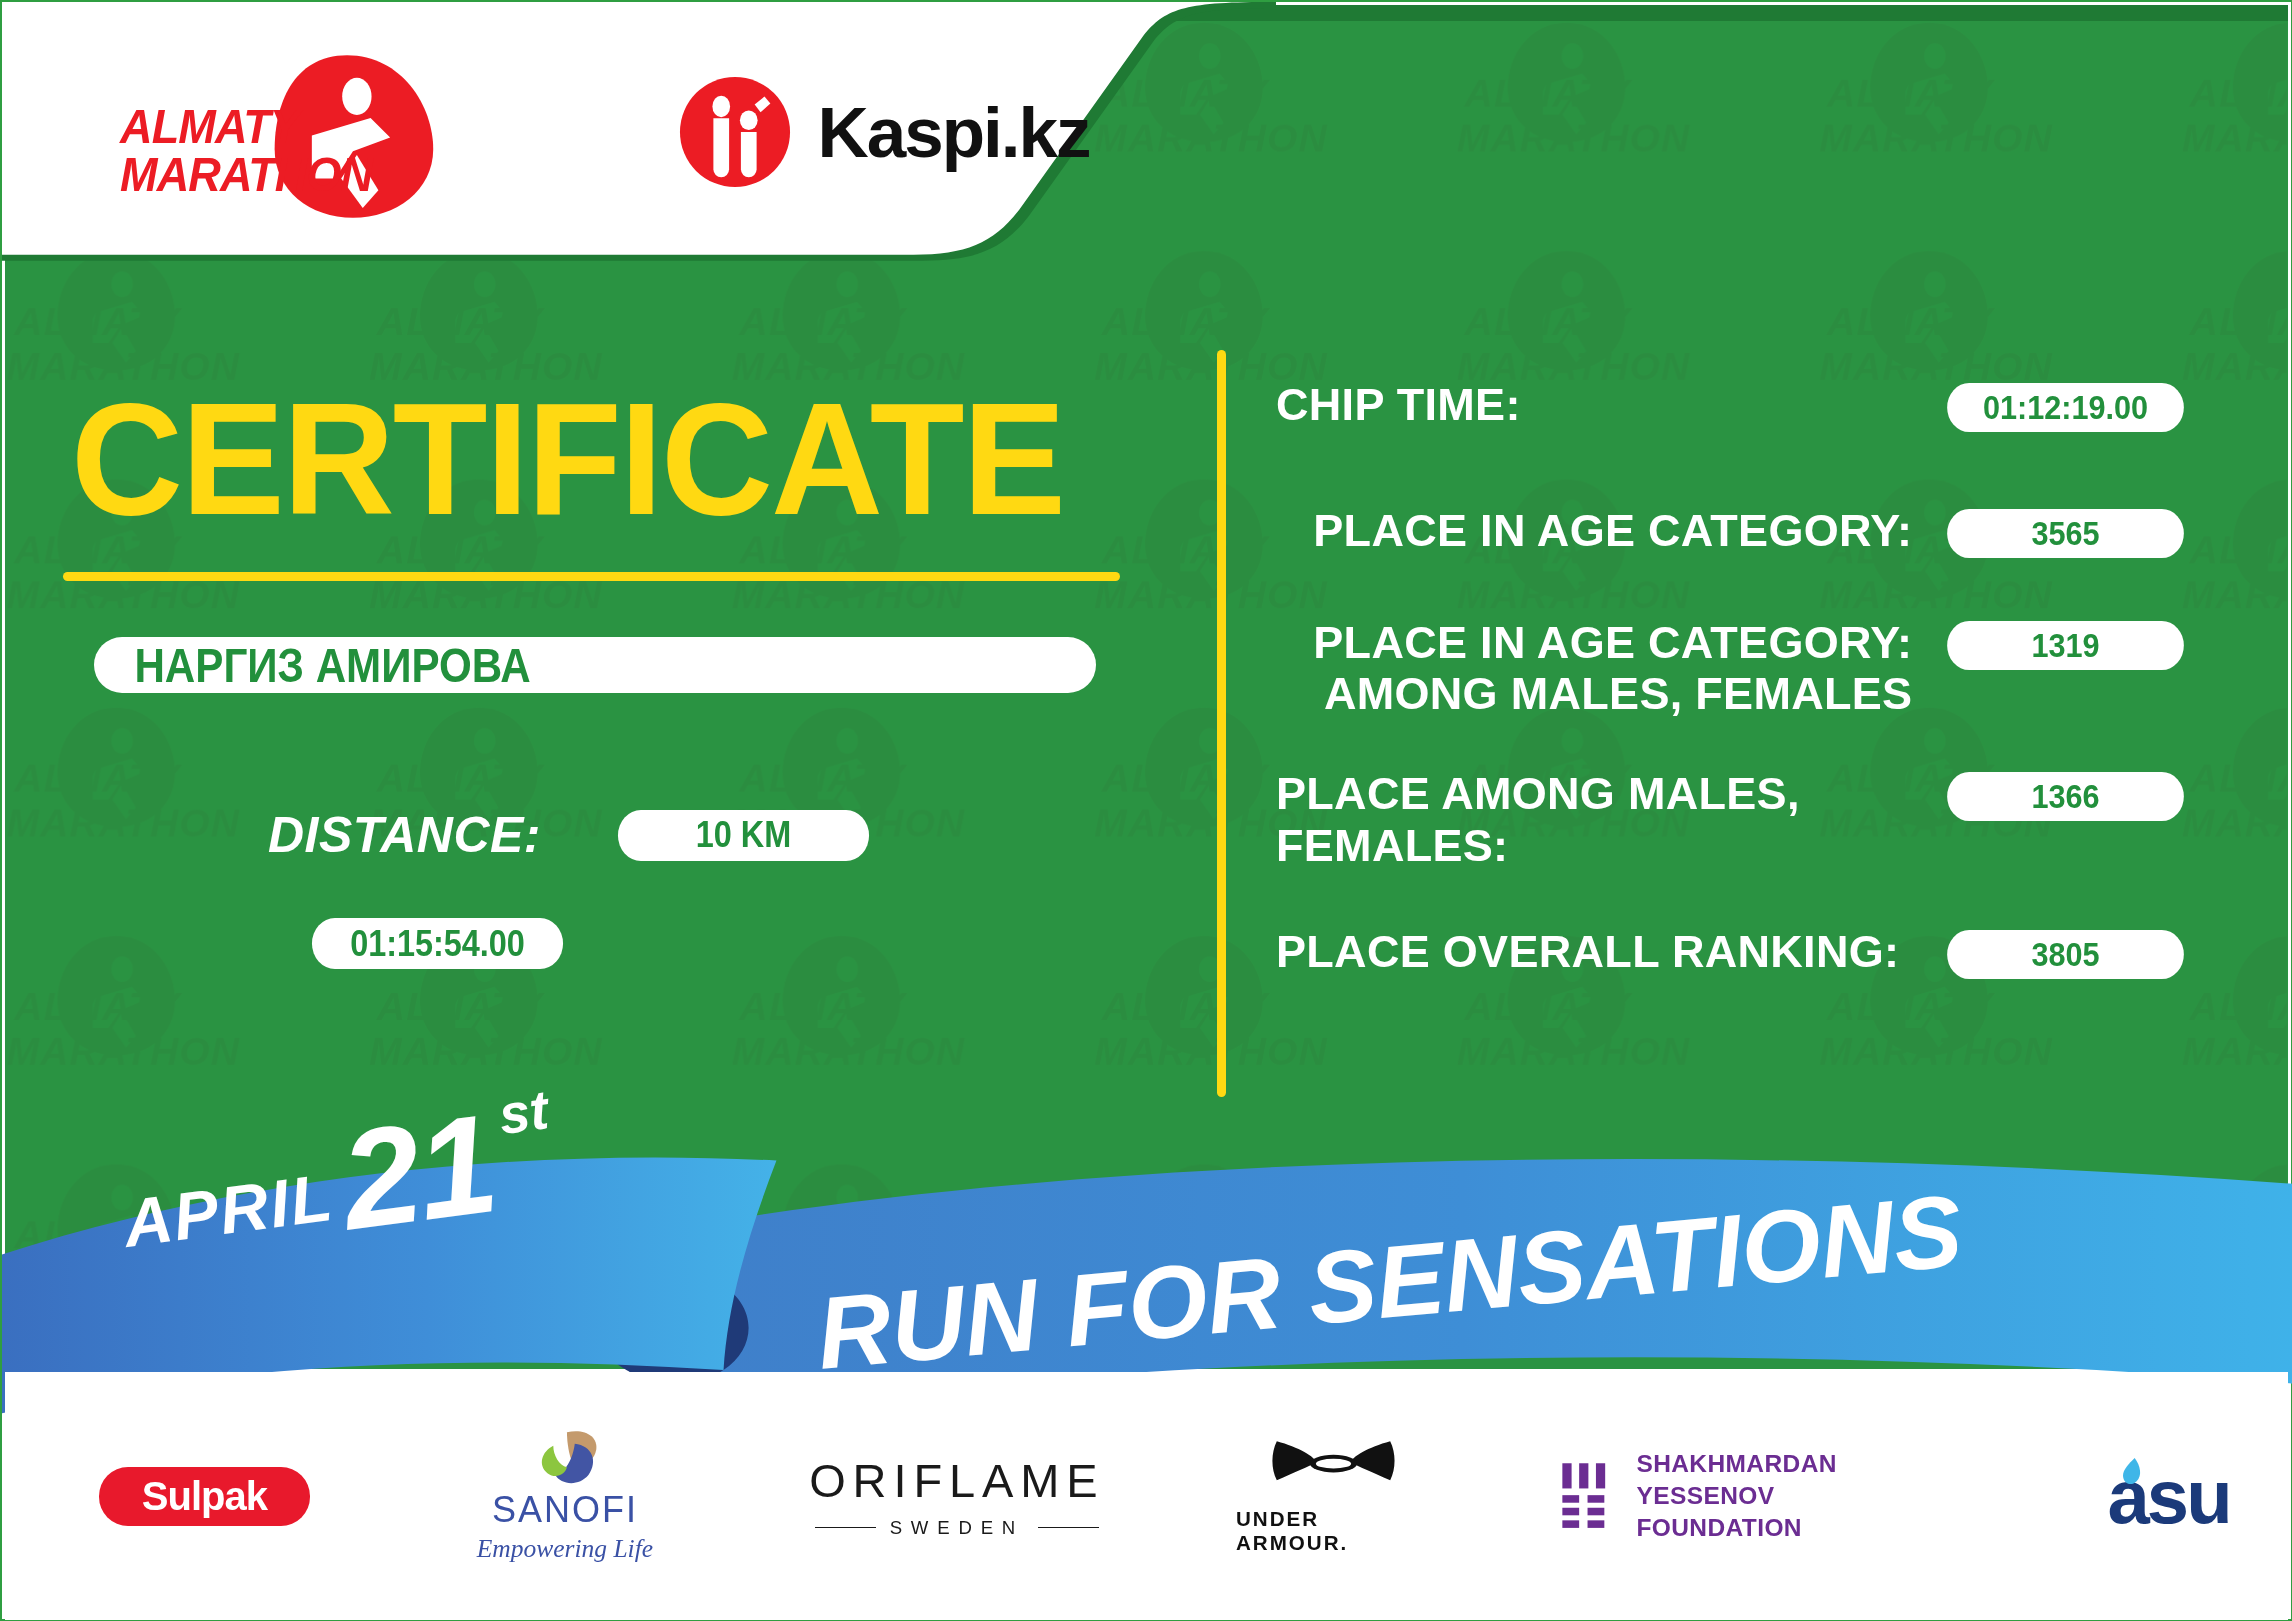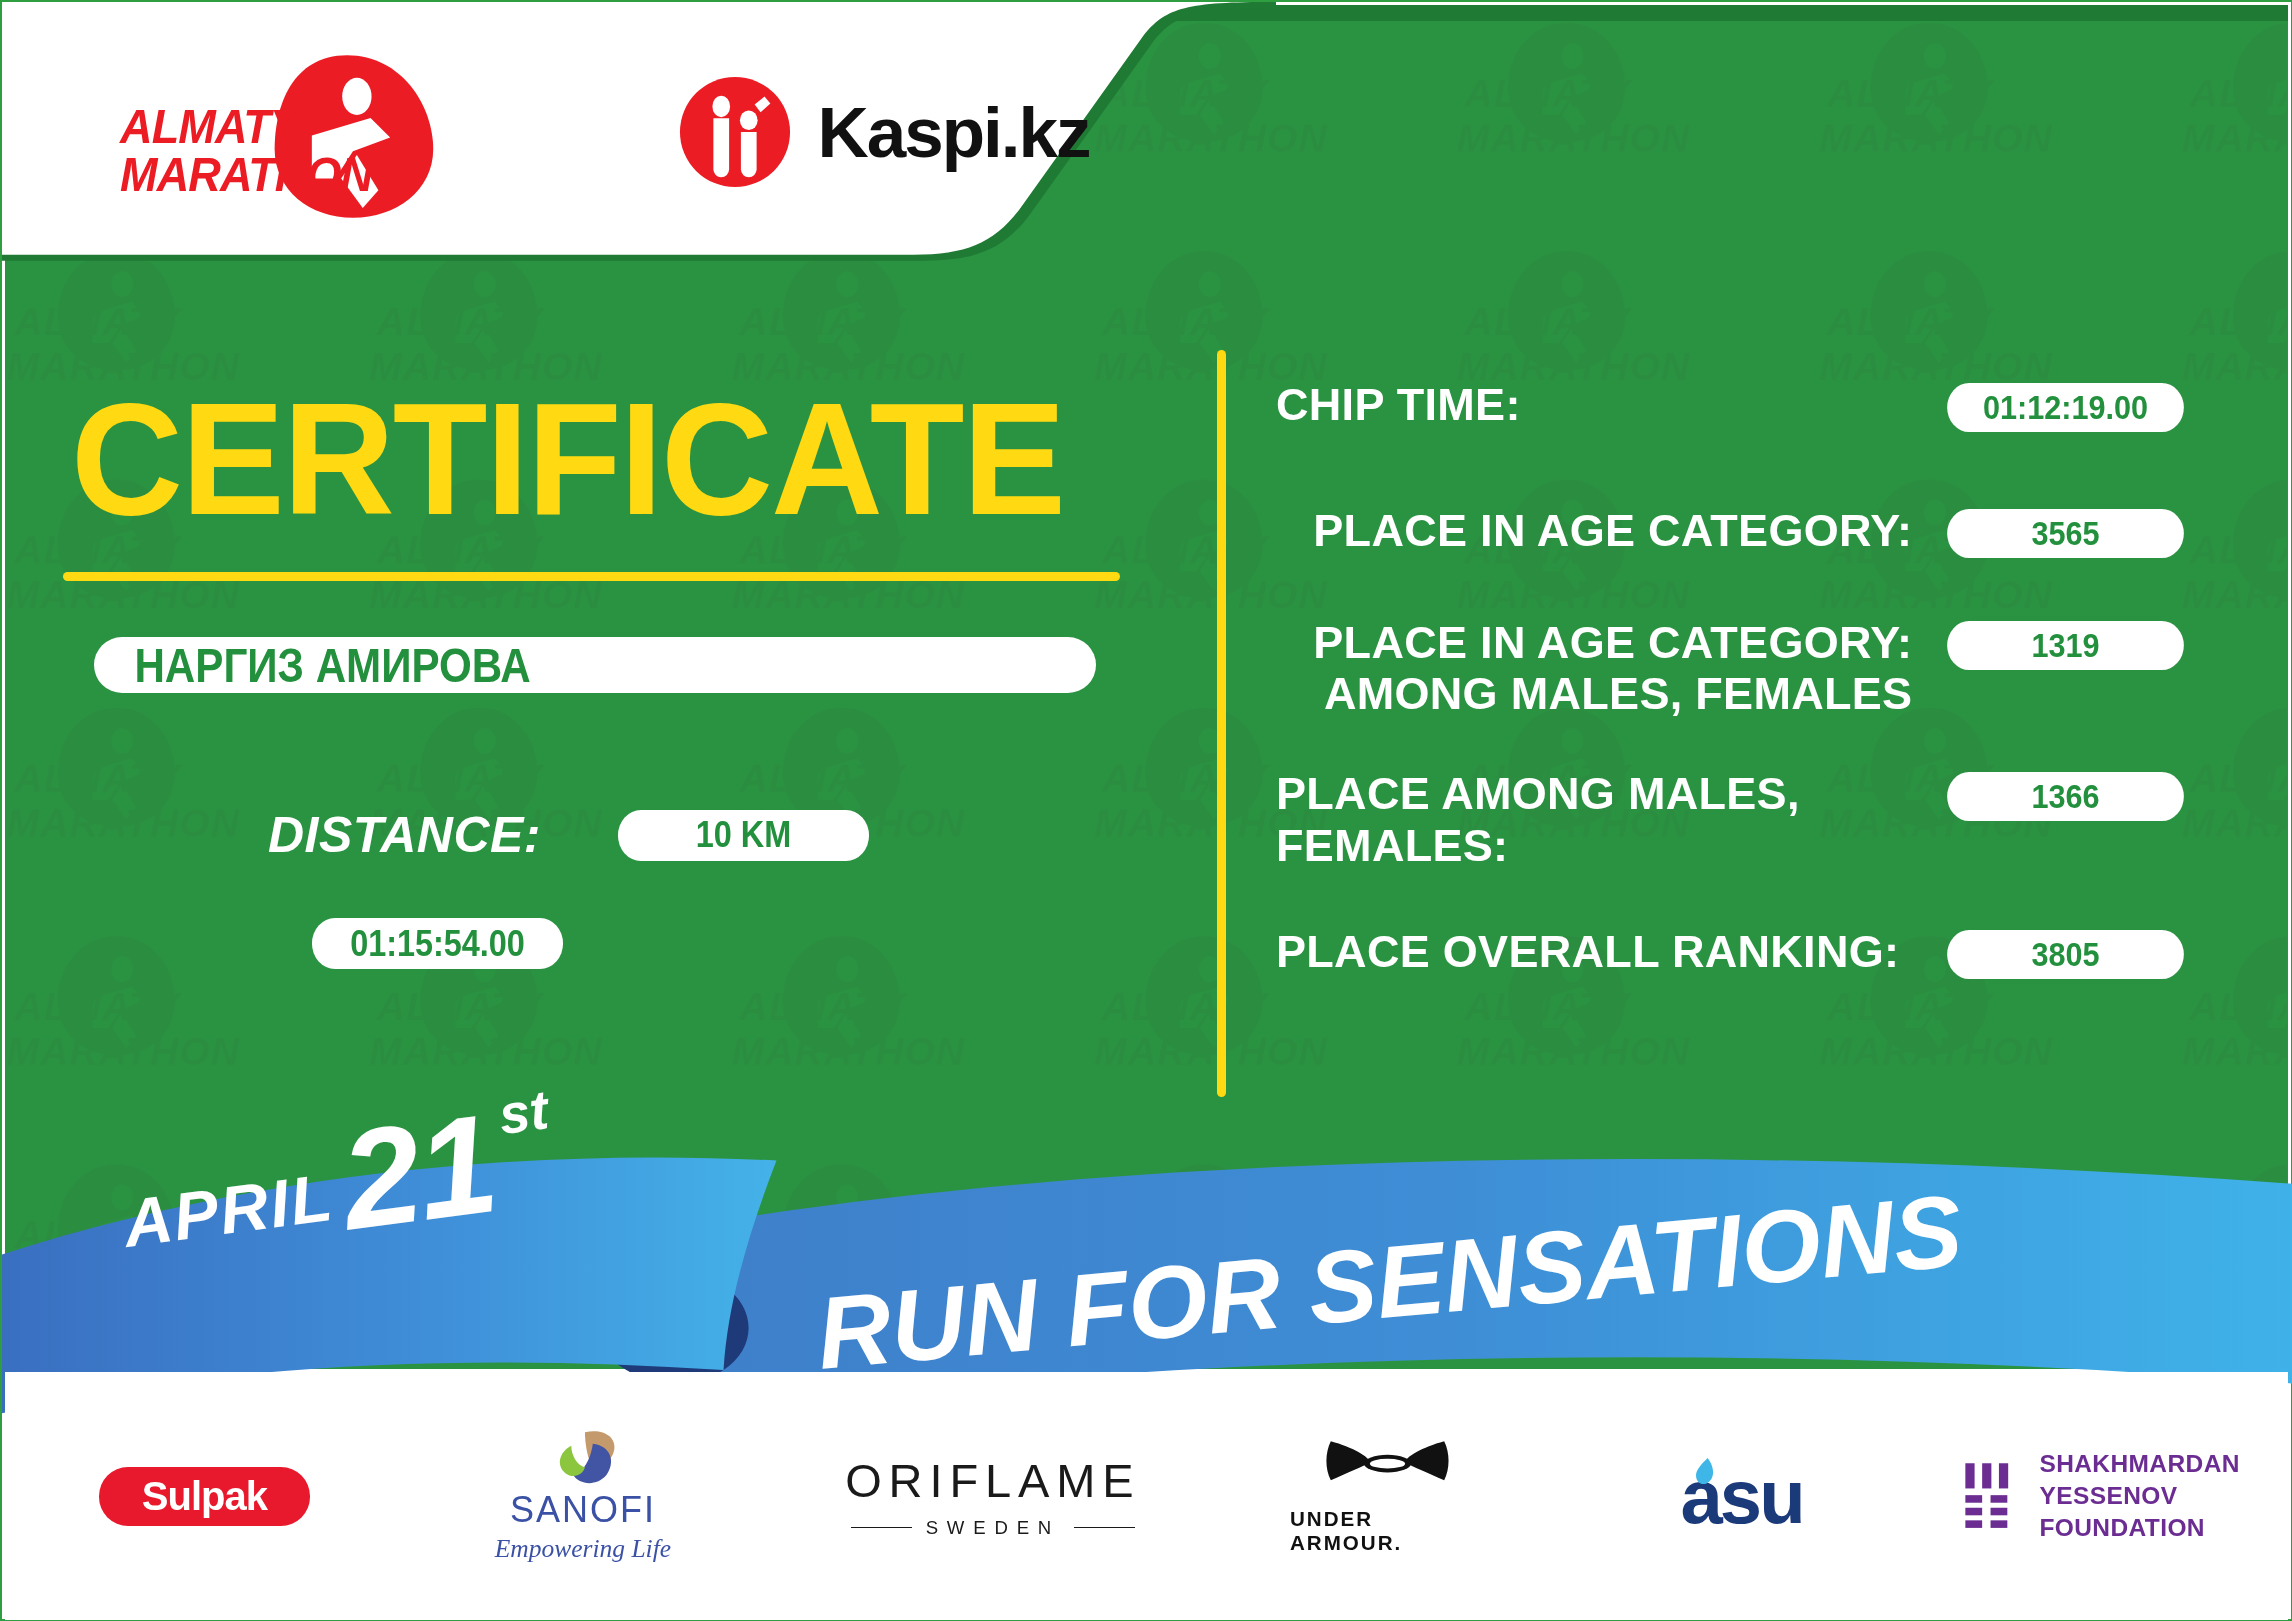--- a/index.html
+++ b/index.html
@@ -173,21 +173,21 @@
     position:absolute;left:821px;top:1274px;z-index:8;
     color:#ffffff;font-weight:bold;font-style:italic;
     font-size:102px;letter-spacing:0px;white-space:nowrap;
     font-family:"Liberation Sans",sans-serif;
     transform:rotate(-5.2deg);transform-origin:left bottom;
   }
 
   
   .sponsors{
     position:absolute;left:2.9px;right:2.9px;top:1370px;height:248px;
-    background:#ffffff;display:flex;align-items:center;z-index:9;gap:18px;
+    background:#ffffff;display:flex;align-items:center;z-index:9;
   }
   .sp{flex:0 0 auto;display:flex;align-items:center;justify-content:center;}
 
   .sulpak{
     margin-left:94px;width:211px;height:59px;border-radius:29px;
     background:#e8192c;color:#ffffff;font-size:40px;font-weight:bold;
     display:flex;align-items:center;justify-content:center;
     font-family:"Liberation Sans",sans-serif;letter-spacing:-1px;
   }
   .sanofi{margin-left:152px;width:206px;flex-direction:column;align-items:center;}
@@ -366,42 +366,42 @@
     <div class="sp ua">
       <svg width="129" height="65" viewBox="0 0 132 66">
         <path d="M8 4 C30 10 48 20 48 26 C40 30 26 36 8 44 C2 32 2 16 8 4 Z" fill="#111111"></path>
         <path d="M124 4 C102 10 84 20 84 26 C92 30 106 36 124 44 C130 32 130 16 124 4 Z" fill="#111111"></path>
         <ellipse cx="66" cy="27" rx="24" ry="9" fill="#111111"></ellipse>
         <ellipse cx="66" cy="27" rx="18" ry="5" fill="#ffffff"></ellipse>
       </svg>
       <div class="ua-name">UNDER ARMOUR.</div>
     </div>
 
-    <div class="sp asu">
-      <svg width="25.5" height="33" viewBox="0 0 26 34" style="position:relative;left:37px;top:-23.5px">
-        <path d="M16 2 C22 10 24 20 18 26 C12 32 4 28 4 20 C4 14 10 8 16 2 Z" fill="#3fb6e8"></path>
-      </svg>
-      <div class="asu-word">asu</div>
-    </div>
-
     <div class="sp yessenov">
       <svg width="61" height="76" viewBox="0 0 62 78">
         <g fill="#6b2d92">
           <rect x="4" y="0" width="11" height="30"></rect>
             <rect x="24" y="0" width="11" height="30"></rect>
             <rect x="44" y="0" width="11" height="30"></rect>
           <rect x="4" y="38" width="20" height="9"></rect>
             <rect x="34" y="38" width="20" height="9"></rect>
           <rect x="4" y="53" width="20" height="9"></rect>
             <rect x="34" y="53" width="20" height="9"></rect>
           <rect x="4" y="68" width="20" height="9"></rect>
             <rect x="34" y="68" width="20" height="9"></rect>
         </g>
       </svg>
       <div class="yess-text">
         <div>SHAKHMARDAN YESSENOV</div>
         <div>FOUNDATION</div>
       </div>
     </div>
 
+    <div class="sp asu">
+      <svg width="25.5" height="33" viewBox="0 0 26 34" style="position:relative;left:37px;top:-23.5px">
+        <path d="M16 2 C22 10 24 20 18 26 C12 32 4 28 4 20 C4 14 10 8 16 2 Z" fill="#3fb6e8"></path>
+      </svg>
+      <div class="asu-word">asu</div>
+    </div>
+
   </div>
 </div>
 
 
 </body></html>

